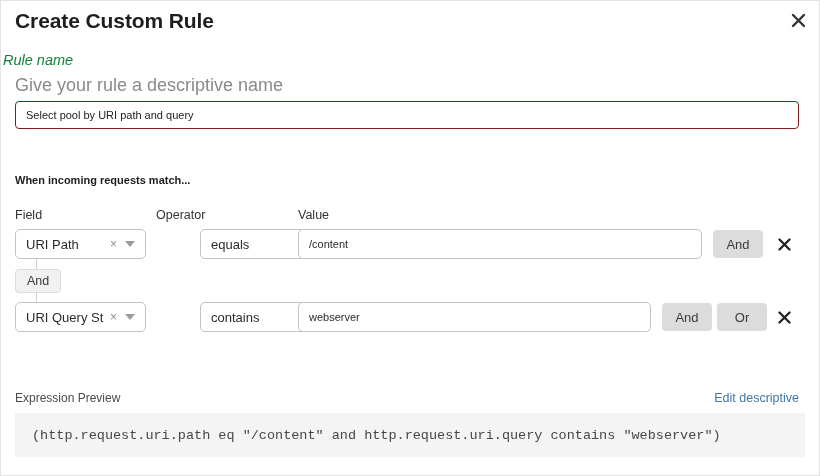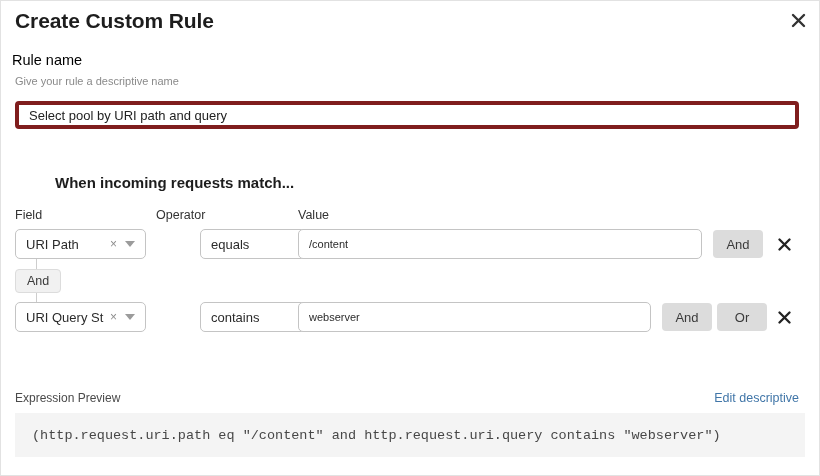--- a/index.html
+++ b/index.html
@@ -25,39 +25,39 @@
   }
   #close-btn {
     position: absolute; right: 8px; top: 6px;
     width: 26px; height: 26px;
     display: flex; align-items: center; justify-content: center;
     cursor: pointer; background: none; border: none; padding: 0;
   }
   #close-btn svg { display: block; }
   
   #rule-name-label {
-    position: absolute; left: 11px; top: 51px;
-    font-size: 14.5px; color: #000000;
+    position: absolute; left: 2px; top: 51px;
+    font-size: 14.5px; color: #15803d; font-style: italic;
   }
   #rule-name-help {
     position: absolute; left: 14px; top: 74px;
-    font-size: 11px; color: #8a8a8a;
+    font-size: 18px; color: #8a8a8a;
   }
   #rule-name-input {
     position: absolute; left: 14px; top: 100px;
     width: 784px; height: 28px;
-    border: 4px solid #7f1d1d; border-radius: 4px;
-    background: #fff; color: #222; font-size: 13px;
+    border: 1px solid #7f1d1d; border-radius: 4px;
+    background: #fff; color: #222; font-size: 11px;
     font-family: "Liberation Sans", sans-serif;
     padding: 0 10px;
   }
   
   #match-heading {
     position: absolute; left: 14px; top: 173px;
-    font-size: 15px; font-weight: bold; color: #1d1d1d; margin-left: 40px;
+    font-size: 11px; font-weight: bold; color: #1d1d1d;
   }
   
   .col-label {
     position: absolute; top: 207px;
     font-size: 12.5px; color: #333;
   }
   #label-field    { left: 14px; }
   #label-operator { left: 155px; }
   #label-value    { left: 297px; }
   

